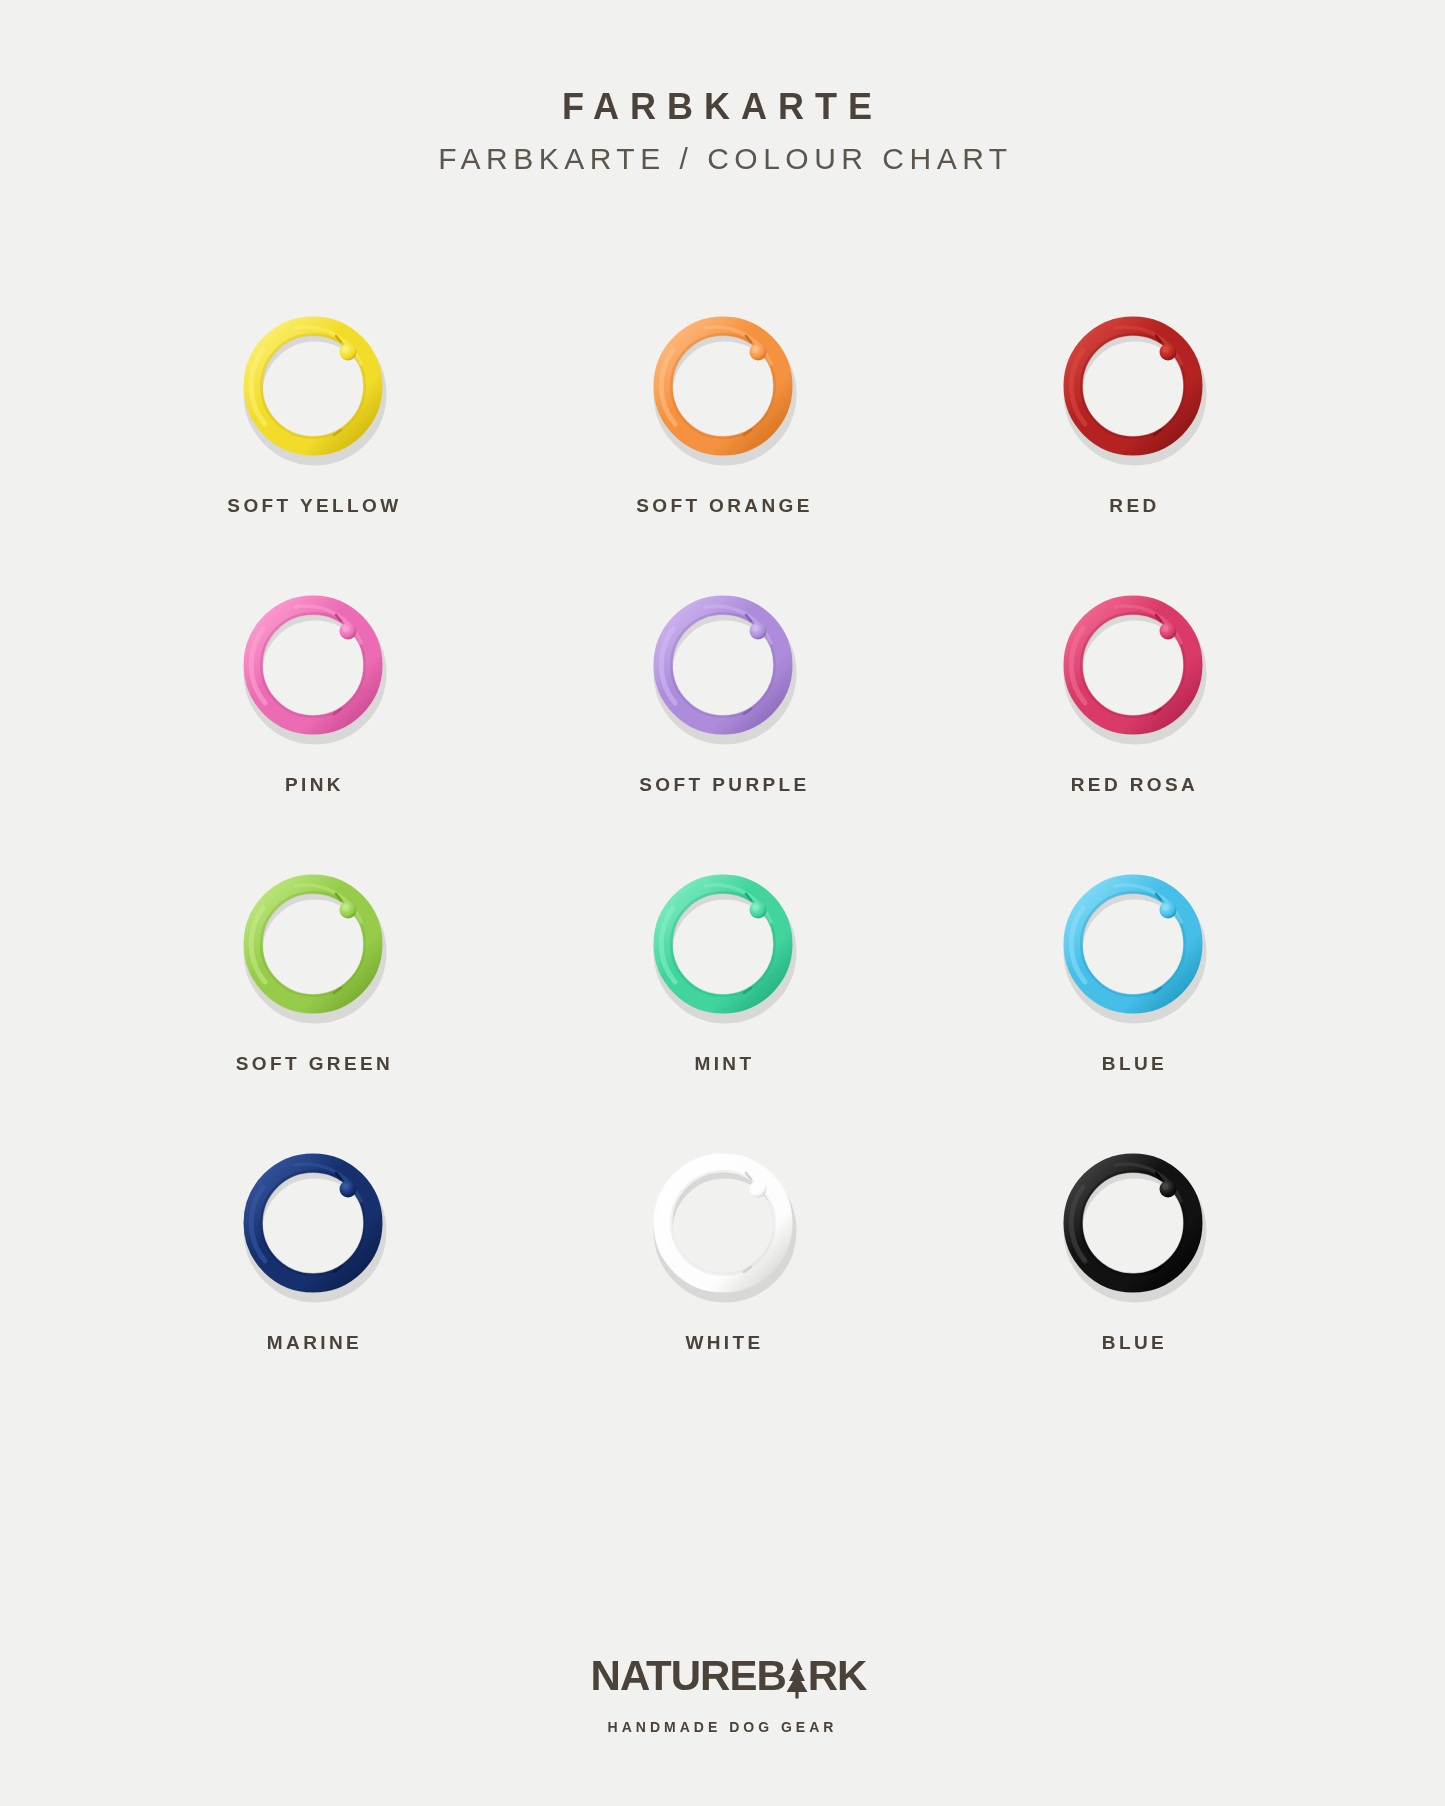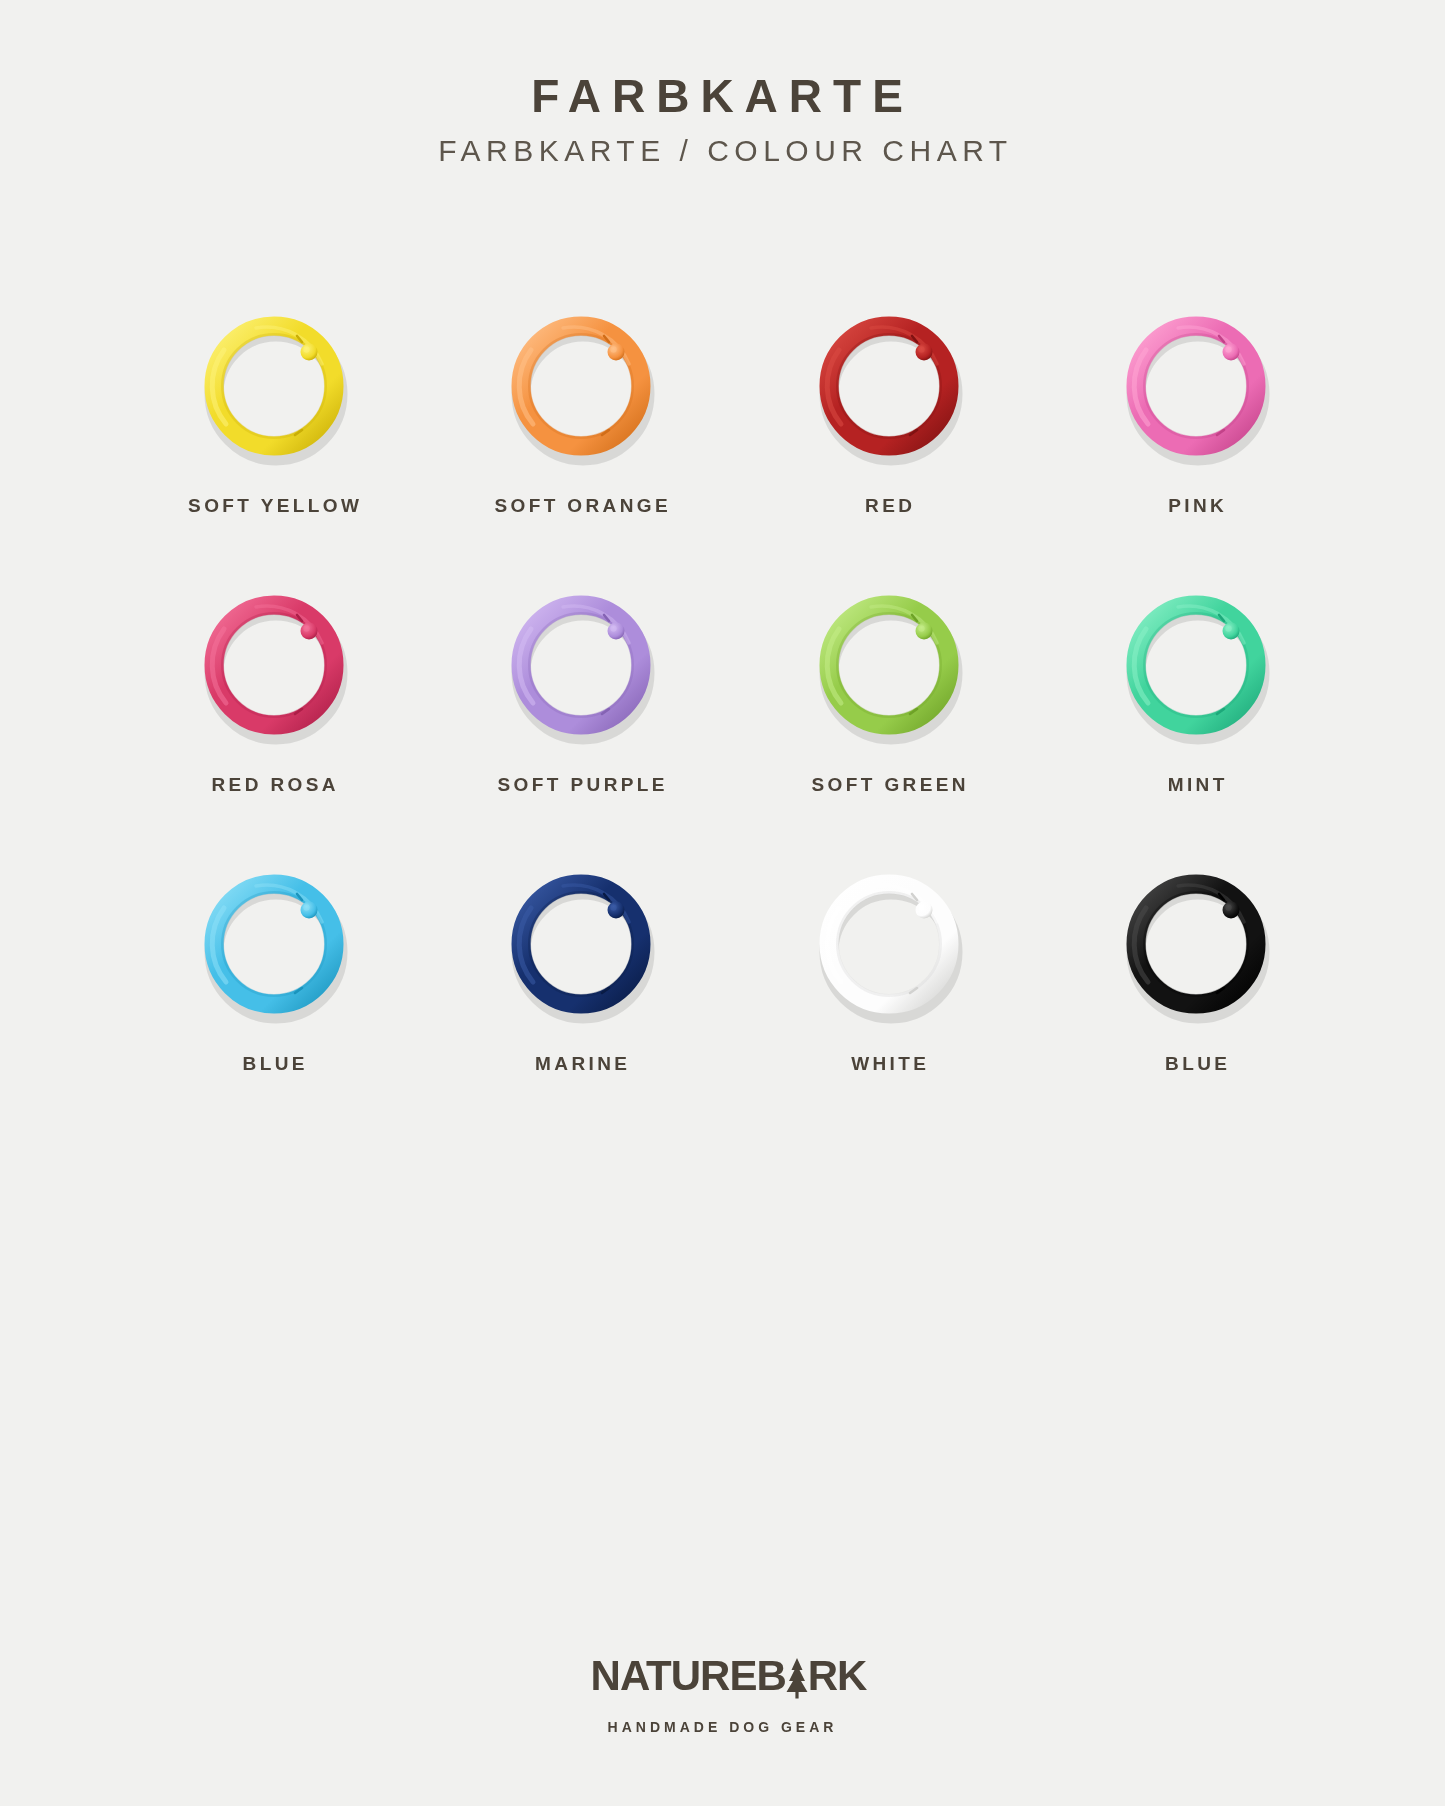--- a/index.html
+++ b/index.html
@@ -19,44 +19,44 @@
 
   
   .header {
     position: absolute;
     top: 72px;
     left: 0;
     width: 100%;
     text-align: center;
   }
   .title {
-    font-size: 46px;
+    font-size: 36px;
     font-weight: bold;
     letter-spacing: 11px;
     color: #4b4339;
     line-height: 1.05;
-    margin: 0;
+    margin: 16px;
   }
   .subtitle {
     font-size: 30px;
     font-weight: 400;
     letter-spacing: 5.5px;
     color: #5d564c;
     margin: 14px 0 0 0;
     padding-left: 6px;
   }
 
   
   .grid {
     position: absolute;
     top: 298px;
-    left: 120px;
+    left: 108px;
     width: 1230px;
     display: grid;
-    grid-template-columns: repeat(4, 1fr);
+    grid-template-columns: repeat(3, 1fr);
     grid-row-gap: 60px;
   }
   .swatch {
     display: flex;
     flex-direction: column;
     align-items: center;
   }
   .ring-wrap {
     width: 175px;
     height: 175px;
@@ -267,20 +267,57 @@
         <circle class="ring-knob-hi" cx="112.5" cy="43.5" r="3.2" opacity="0.55" fill="#ffa6d4"></circle>
       </svg>
     </div>
     <div class="swatch-label">PINK</div>
   </div>
 
   <div class="swatch">
     <div class="ring-wrap">
       <svg class="ring-svg" viewBox="0 0 160 160" width="160" height="160" aria-hidden="true">
         <defs>
+          <linearGradient class="grad-body" x1="0%" y1="0%" x2="100%" y2="100%" id="g4">
+            <stop offset="0%" class="stop-light" stop-color="#d3bbf2"></stop>
+            <stop offset="38%" class="stop-base" stop-color="#ad8ddb"></stop>
+            <stop offset="72%" class="stop-base2" stop-color="#ad8ddb"></stop>
+            <stop offset="100%" class="stop-dark" stop-color="#8563b4"></stop>
+          </linearGradient>
+          <radialGradient class="grad-knob" cx="35%" cy="30%" r="75%" id="k5">
+            <stop offset="0%" class="stop-light" stop-color="#d3bbf2"></stop>
+            <stop offset="70%" class="stop-base" stop-color="#ad8ddb"></stop>
+            <stop offset="100%" class="stop-dark" stop-color="#8563b4"></stop>
+          </radialGradient>
+        </defs>
+
+        <ellipse class="ring-shadow" cx="82" cy="88" rx="62" ry="62" fill="none" stroke="rgba(0,0,0,0.10)" stroke-width="19"></ellipse>
+
+        <circle class="ring-body" cx="80" cy="80" r="60" fill="none" stroke-width="19" stroke="url(#g4)"></circle>
+
+        <circle class="ring-inner" cx="80" cy="80" r="51.5" fill="none" stroke-width="3" opacity="0.28" stroke="#8563b4"></circle>
+
+        <path class="ring-gloss" d="M 30 44 A 60 60 0 0 0 32 118" fill="none" stroke-width="5" stroke-linecap="round" opacity="0.55" stroke="#d3bbf2"></path>
+        <path class="ring-gloss2" d="M 62 22 A 60 60 0 0 1 128 58" fill="none" stroke-width="3.5" stroke-linecap="round" opacity="0.45" stroke="#d3bbf2"></path>
+
+        <path class="ring-seam" d="M 103 30 L 108 36" stroke-width="2.6" stroke-linecap="round" stroke="#8563b4"></path>
+
+        <path class="ring-seam" d="M 101 129 L 108 124" stroke-width="2.6" stroke-linecap="round" stroke="#8563b4"></path>
+
+        <circle class="ring-knob" cx="115" cy="46" r="8.5" fill="url(#k5)"></circle>
+        <circle class="ring-knob-hi" cx="112.5" cy="43.5" r="3.2" opacity="0.55" fill="#d3bbf2"></circle>
+      </svg>
+    </div>
+    <div class="swatch-label">SOFT PURPLE</div>
+  </div>
+
+  <div class="swatch">
+    <div class="ring-wrap">
+      <svg class="ring-svg" viewBox="0 0 160 160" width="160" height="160" aria-hidden="true">
+        <defs>
           <linearGradient class="grad-body" x1="0%" y1="0%" x2="100%" y2="100%" id="g5">
             <stop offset="0%" class="stop-light" stop-color="#f4729a"></stop>
             <stop offset="38%" class="stop-base" stop-color="#d93a68"></stop>
             <stop offset="72%" class="stop-base2" stop-color="#d93a68"></stop>
             <stop offset="100%" class="stop-dark" stop-color="#ac1e47"></stop>
           </linearGradient>
           <radialGradient class="grad-knob" cx="35%" cy="30%" r="75%" id="k6">
             <stop offset="0%" class="stop-light" stop-color="#f4729a"></stop>
             <stop offset="70%" class="stop-base" stop-color="#d93a68"></stop>
             <stop offset="100%" class="stop-dark" stop-color="#ac1e47"></stop>
@@ -298,57 +335,20 @@
 
         <path class="ring-seam" d="M 103 30 L 108 36" stroke-width="2.6" stroke-linecap="round" stroke="#ac1e47"></path>
 
         <path class="ring-seam" d="M 101 129 L 108 124" stroke-width="2.6" stroke-linecap="round" stroke="#ac1e47"></path>
 
         <circle class="ring-knob" cx="115" cy="46" r="8.5" fill="url(#k6)"></circle>
         <circle class="ring-knob-hi" cx="112.5" cy="43.5" r="3.2" opacity="0.55" fill="#f4729a"></circle>
       </svg>
     </div>
     <div class="swatch-label">RED ROSA</div>
-  </div>
-
-  <div class="swatch">
-    <div class="ring-wrap">
-      <svg class="ring-svg" viewBox="0 0 160 160" width="160" height="160" aria-hidden="true">
-        <defs>
-          <linearGradient class="grad-body" x1="0%" y1="0%" x2="100%" y2="100%" id="g4">
-            <stop offset="0%" class="stop-light" stop-color="#d3bbf2"></stop>
-            <stop offset="38%" class="stop-base" stop-color="#ad8ddb"></stop>
-            <stop offset="72%" class="stop-base2" stop-color="#ad8ddb"></stop>
-            <stop offset="100%" class="stop-dark" stop-color="#8563b4"></stop>
-          </linearGradient>
-          <radialGradient class="grad-knob" cx="35%" cy="30%" r="75%" id="k5">
-            <stop offset="0%" class="stop-light" stop-color="#d3bbf2"></stop>
-            <stop offset="70%" class="stop-base" stop-color="#ad8ddb"></stop>
-            <stop offset="100%" class="stop-dark" stop-color="#8563b4"></stop>
-          </radialGradient>
-        </defs>
-
-        <ellipse class="ring-shadow" cx="82" cy="88" rx="62" ry="62" fill="none" stroke="rgba(0,0,0,0.10)" stroke-width="19"></ellipse>
-
-        <circle class="ring-body" cx="80" cy="80" r="60" fill="none" stroke-width="19" stroke="url(#g4)"></circle>
-
-        <circle class="ring-inner" cx="80" cy="80" r="51.5" fill="none" stroke-width="3" opacity="0.28" stroke="#8563b4"></circle>
-
-        <path class="ring-gloss" d="M 30 44 A 60 60 0 0 0 32 118" fill="none" stroke-width="5" stroke-linecap="round" opacity="0.55" stroke="#d3bbf2"></path>
-        <path class="ring-gloss2" d="M 62 22 A 60 60 0 0 1 128 58" fill="none" stroke-width="3.5" stroke-linecap="round" opacity="0.45" stroke="#d3bbf2"></path>
-
-        <path class="ring-seam" d="M 103 30 L 108 36" stroke-width="2.6" stroke-linecap="round" stroke="#8563b4"></path>
-
-        <path class="ring-seam" d="M 101 129 L 108 124" stroke-width="2.6" stroke-linecap="round" stroke="#8563b4"></path>
-
-        <circle class="ring-knob" cx="115" cy="46" r="8.5" fill="url(#k5)"></circle>
-        <circle class="ring-knob-hi" cx="112.5" cy="43.5" r="3.2" opacity="0.55" fill="#d3bbf2"></circle>
-      </svg>
-    </div>
-    <div class="swatch-label">SOFT PURPLE</div>
   </div>
 
   <div class="swatch">
     <div class="ring-wrap">
       <svg class="ring-svg" viewBox="0 0 160 160" width="160" height="160" aria-hidden="true">
         <defs>
           <linearGradient class="grad-body" x1="0%" y1="0%" x2="100%" y2="100%" id="g6">
             <stop offset="0%" class="stop-light" stop-color="#c4ec88"></stop>
             <stop offset="38%" class="stop-base" stop-color="#96cc4a"></stop>
             <stop offset="72%" class="stop-base2" stop-color="#96cc4a"></stop>

